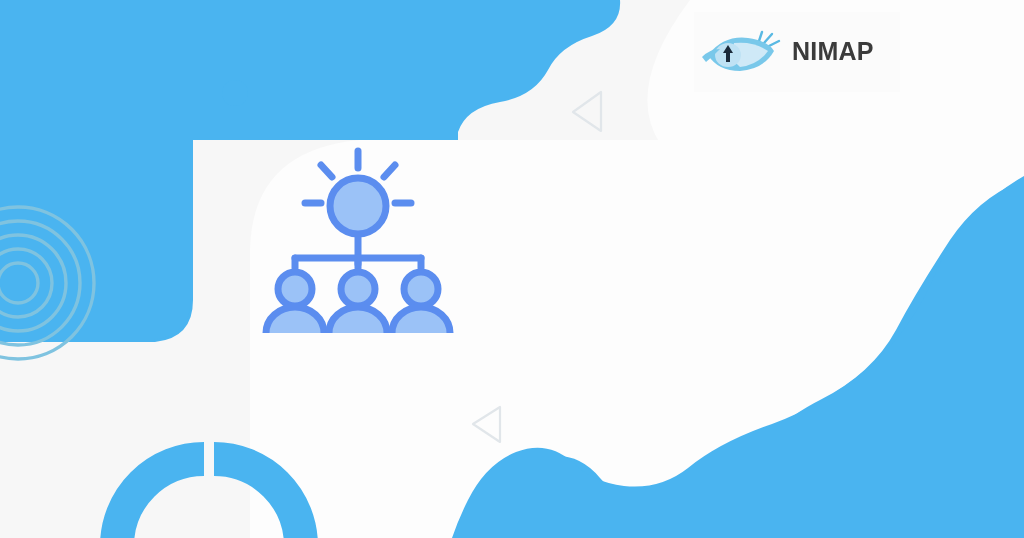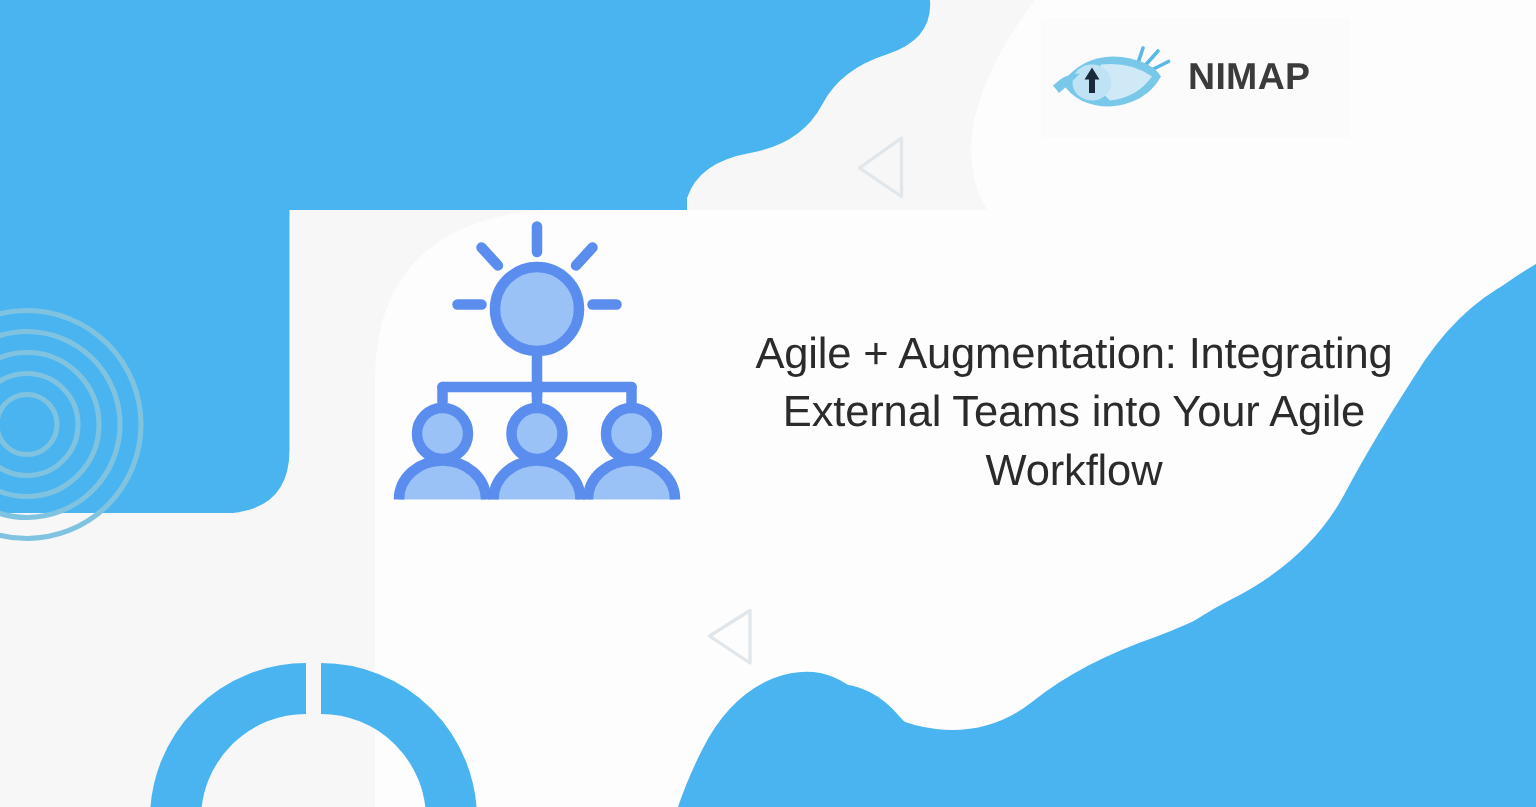--- a/index.html
+++ b/index.html
@@ -211,15 +211,14 @@
       <circle cx="105" cy="143" r="17" fill="#9bc2f7" stroke="#5b8def" stroke-width="7"></circle>
       <path d="M 76 187 A 29 26 0 0 1 134 187" fill="#9bc2f7" stroke="#5b8def" stroke-width="7" stroke-linejoin="round"></path>
     </g>
 
     <g>
       <circle cx="168" cy="143" r="17" fill="#9bc2f7" stroke="#5b8def" stroke-width="7"></circle>
       <path d="M 139 187 A 29 26 0 0 1 197 187" fill="#9bc2f7" stroke="#5b8def" stroke-width="7" stroke-linejoin="round"></path>
     </g>
   </svg>
 
-  <h1 class="headline">Agile + Augmentation: Integrating External Teams into Your Agile Workflow</h1>
 
 </div>
 
 </body></html>

